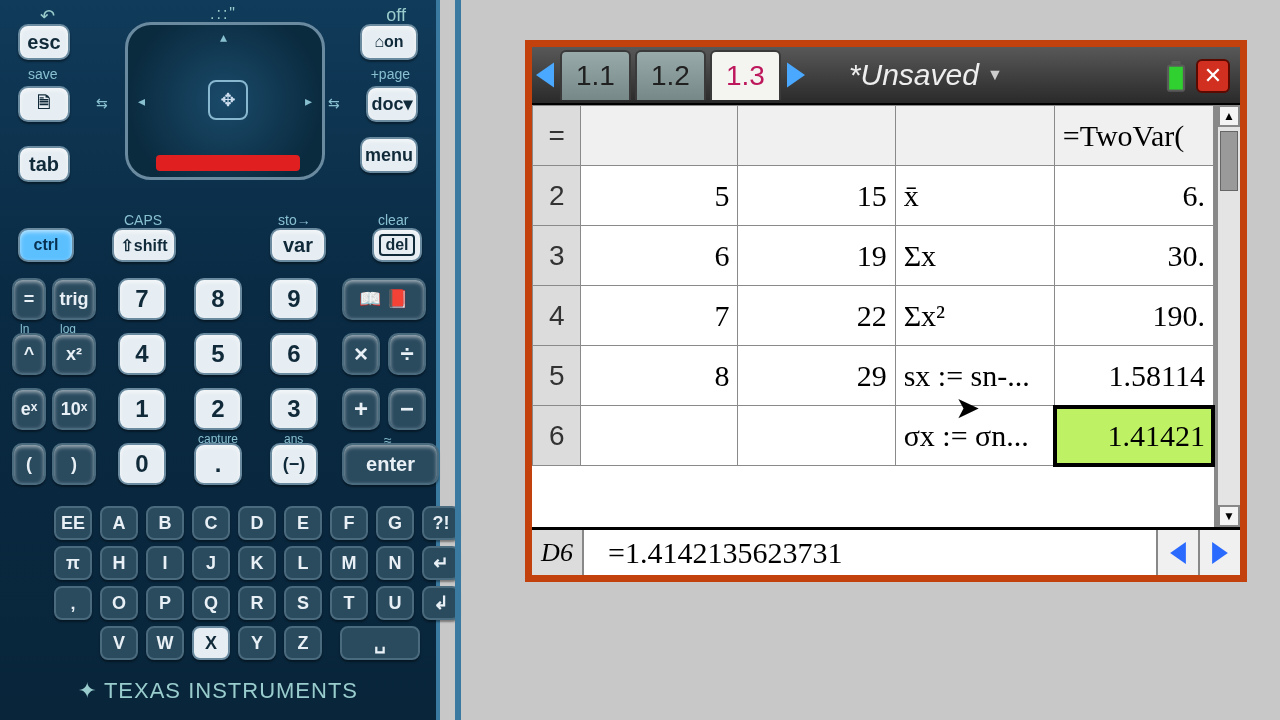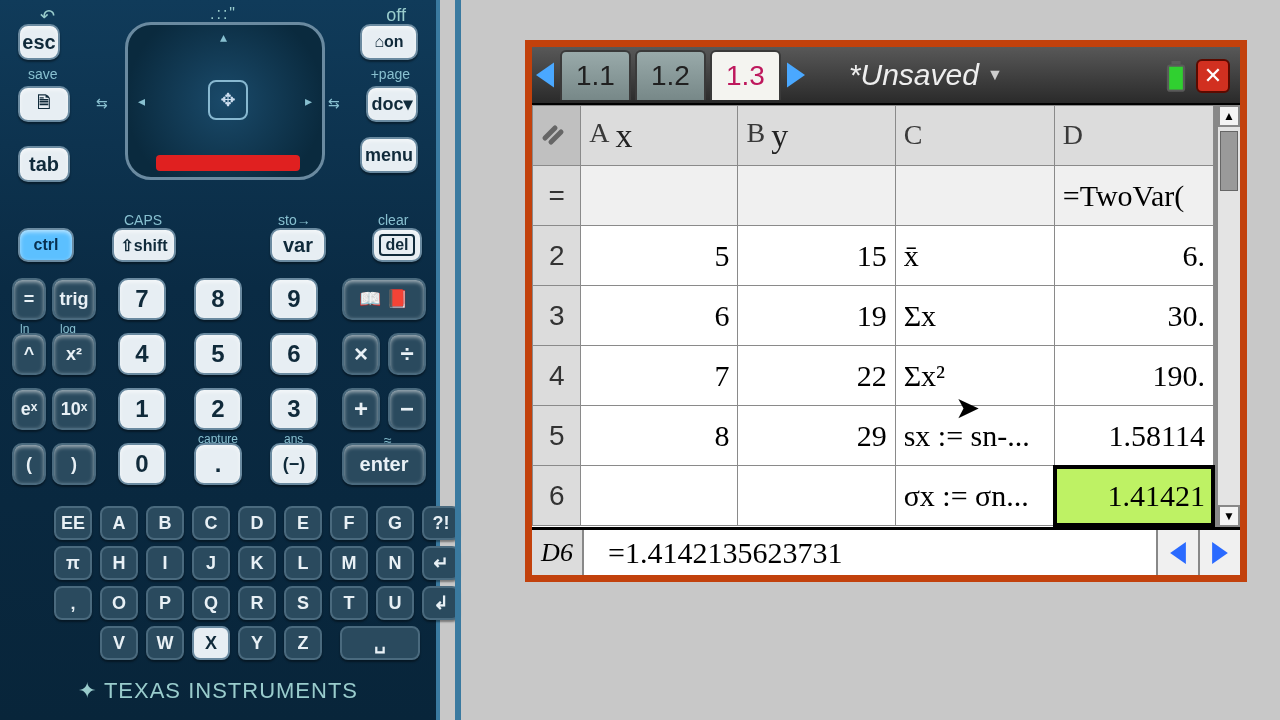--- a/index.html
+++ b/index.html
@@ -21,21 +21,21 @@
     position:absolute; background:#e7eef3; border:2px solid #6a8aa0;
     border-radius:10px; display:flex; align-items:center; justify-content:center;
     font-weight:bold; color:#102a3a; cursor:pointer;
     box-shadow: inset 0 2px 4px rgba(255,255,255,.6), 0 2px 2px rgba(0,0,0,.4);
   }
   .btn.dark { background:#2a4a5e; color:#e8f0f5; border-color:#4a6a7e;}
   .btn.ctrl-active { background:#5cc0ff; color:#083050;}
   .lbl { position:absolute; color:#88c0d0; font-size:14px; }
 
   
-  .b-esc{left:18px; top:24px; width:42px; height:36px; font-size:20px;text-align:right;}
+  .b-esc{left:18px; top:24px; width:52px; height:36px; font-size:20px;text-align:right;}
   .b-save{left:18px; top:86px; width:52px; height:36px;}
   .b-tab{left:18px; top:146px; width:52px; height:36px; font-size:20px;}
 
   .b-on{right:18px; top:24px; width:58px; height:36px; font-size:16px;}
   .b-doc{right:18px; top:86px; width:52px; height:36px; font-size:18px;}
   .b-menu{right:18px; top:137px; width:58px; height:36px; font-size:18px;}
 
   .touchpad{
     position:absolute; left:125px; top:22px; width:200px; height:158px;
     background:radial-gradient(circle,#1a4a6a 0%,#0a2a3e 80%);
@@ -180,21 +180,21 @@
 
     <span class="lbl" style="left:186px;top:154px;font-size:12px;">capture</span>
     <span class="lbl" style="left:272px;top:154px;font-size:12px;">ans</span>
     <span class="lbl" style="left:372px;top:154px;font-size:14px;">≈</span>
 
     <div class="btn dark k sm" style="left:0;top:165px;width:34px;">(</div>
     <div class="btn dark k sm" style="left:40px;top:165px;width:44px;">)</div>
     <div class="btn k" style="left:106px;top:165px;">0</div>
     <div class="btn k" style="left:182px;top:165px;">.</div>
     <div class="btn k sm" style="left:258px;top:165px;">(−)</div>
-    <div class="btn dark k sm" style="left:330px;top:165px;width:84px;font-size:20px;">enter</div>
+    <div class="btn dark k sm" style="left:330px;top:165px;width:97px;font-size:20px;">enter</div>
   </div>
 
   <div id="ar1" class="alpharow" style="top:506px;">
         <div class="ak" style="left: 2px;">EE</div>
         <div class="ak" style="left: 48px;">A</div>
         <div class="ak" style="left: 94px;">B</div>
         <div class="ak" style="left: 140px;">C</div>
         <div class="ak" style="left: 186px;">D</div>
         <div class="ak" style="left: 232px;">E</div>
         <div class="ak" style="left: 278px;">F</div>
@@ -265,31 +265,20 @@
     <div class="grid">
       <table class="sg">
         <colgroup>
             <col style="width:48px">
             <col style="width:156px">
             <col style="width:156px">
             <col style="width:158px">
             <col style="width:158px">
           </colgroup>
         <tbody>
-            <tr>
-          <td class="corner rowhdr">
-            <svg width="30" height="30" style="position:absolute;left:8px;top:14px;">
-                  <path d="M4 18 L14 8 M10 22 L20 12" stroke="#666" stroke-width="5" stroke-linecap="round" fill="none"></path>
-                </svg>
-          </td>
-          <td class="colhdr"><span class="clet">A</span><span class="cvar">x</span></td>
-          <td class="colhdr"><span class="clet">B</span><span class="cvar">y</span></td>
-          <td class="colhdr"><span class="clet">C</span></td>
-          <td class="colhdr"><span class="clet">D</span></td>
-        </tr>
         <tr class="eqrow">
           <td class="eqsym rowhdr">=</td>
           <td class="frow"></td>
           <td class="frow"></td>
           <td class="frow"></td>
           <td class="frow stat">=TwoVar(</td>
         </tr>
         </tbody>
           <tbody id="gridbody">
             <tr>

